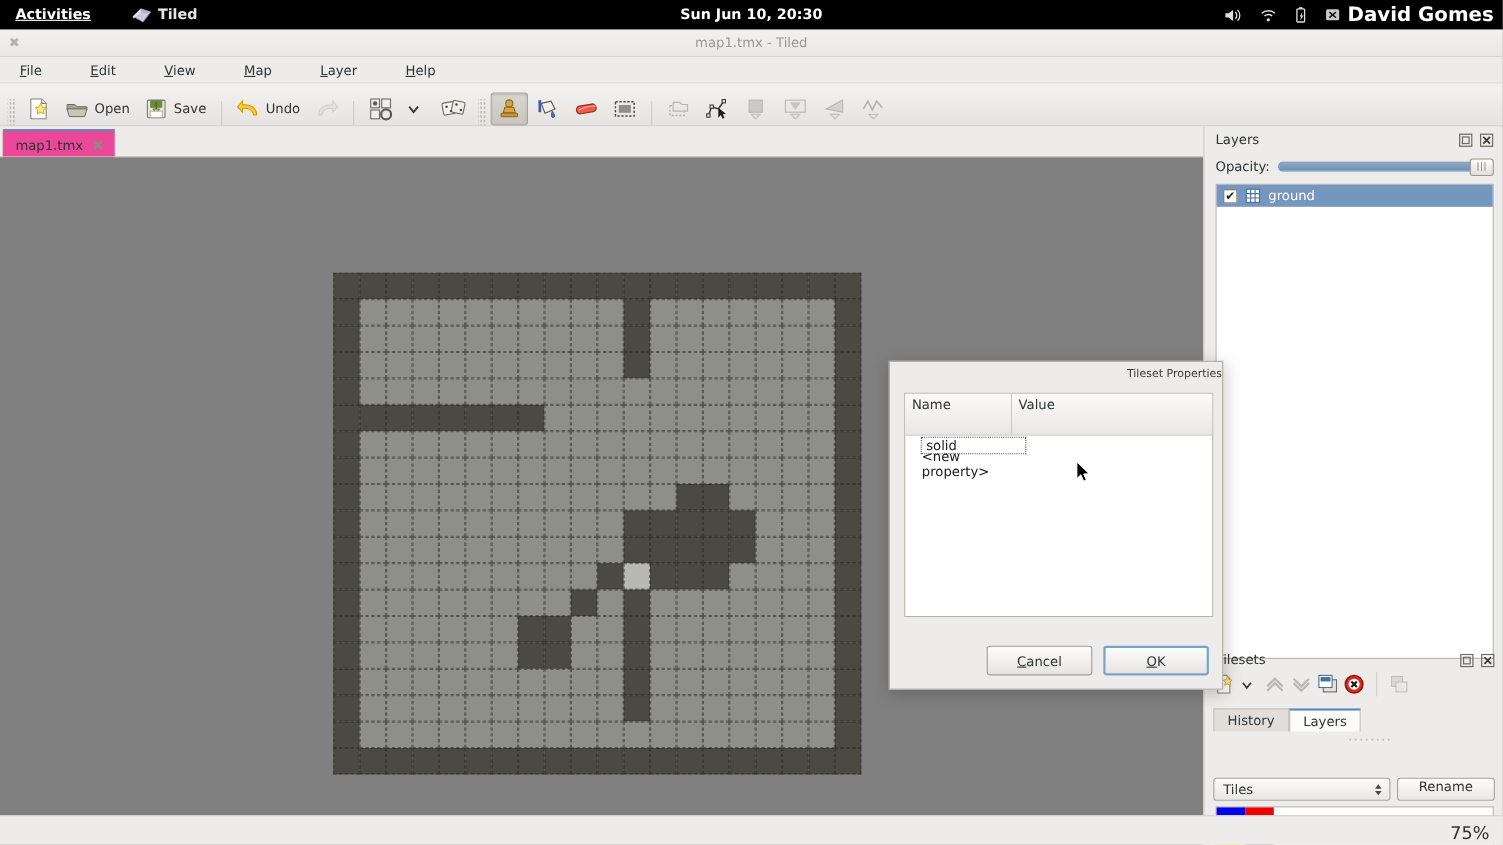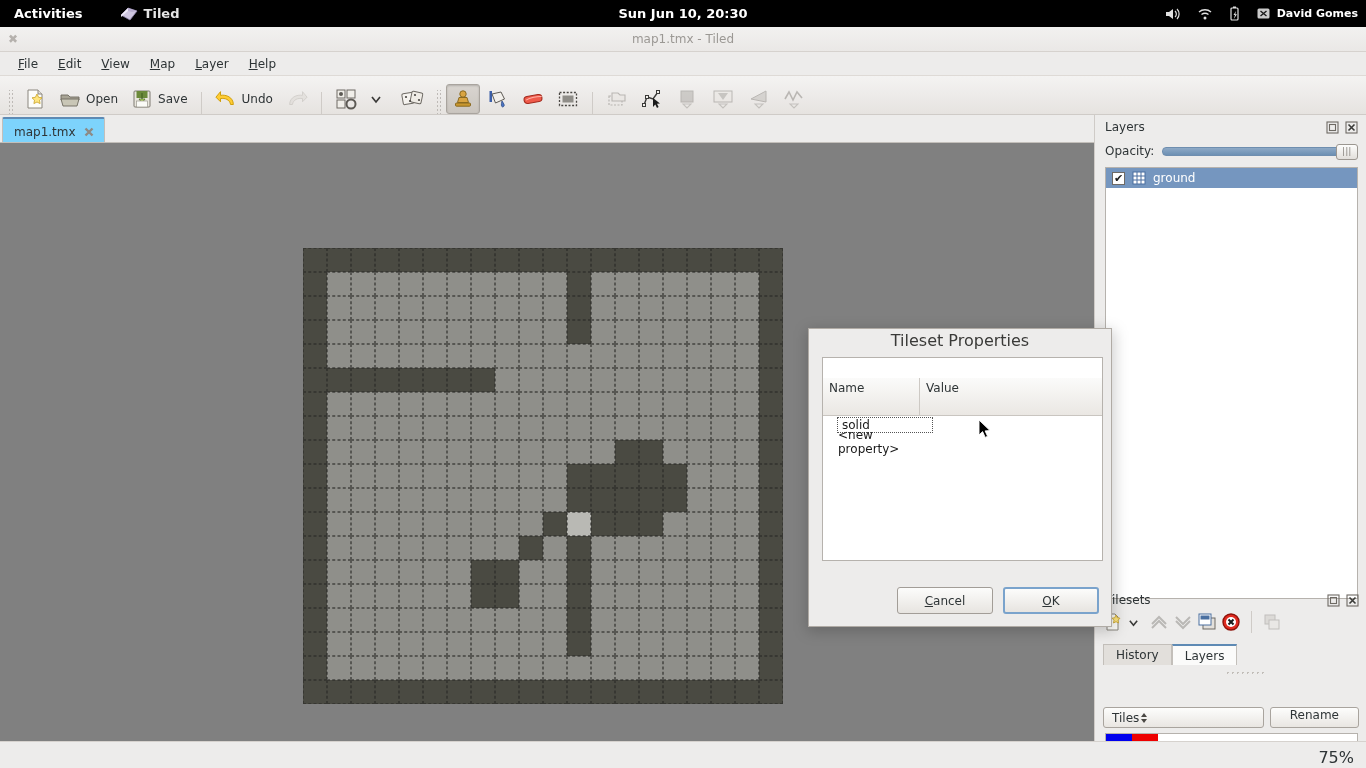--- a/index.html
+++ b/index.html
@@ -12,36 +12,36 @@
   }
 
   
   #gnome-bar {
     position: absolute; left:0; top:0; width:1366px; height:27px;
     background:#000; color:#e8e8e8;
     display:flex; align-items:center;
   }
   #activities {
     font-size:13px; font-weight:bold; color:#fff;
-    padding:0 14px 0 14px; line-height:27px;
+    padding:0 14px 0 14px; line-height:27px;text-decoration:underline;
   }
   #app-ind { display:flex; align-items:center; gap:5px; margin-left:22px; }
   #app-ind .appname { font-size:13px; font-weight:bold; color:#e5e5e5; }
   .tiled-logo {
     width:20px;height:20px;display:block;
   }
   #gnome-clock {
     position:absolute; left:0; right:0; text-align:center;
     font-size:13px; font-weight:bold; color:#fff; pointer-events:none;
   }
   #gnome-right {
     position:absolute; right:8px; top:0; height:27px;
     display:flex; align-items:center; gap:16px;
   }
-  #gnome-right .user { font-size:11px; font-weight:bold; color:#fff; display:flex; align-items:center; gap:7px;}
+  #gnome-right .user { font-size:18px; font-weight:bold; color:#fff; display:flex; align-items:center; gap:7px;}
   .tray-ico { display:block; }
 
   
   #app {
     position:absolute; left:0; top:27px; width:1366px; height:741px;
     background:#edeceb;
   }
 
   
   #titlebar {
@@ -54,21 +54,21 @@
   }
   #win-close {
     position:absolute; left:6px; top:6px; width:14px; height:14px;
     color:#b5b1ad; font-size:12px; line-height:13px; text-align:center;
   }
 
   
   #menubar {
     position:absolute; left:0; top:25px; width:1366px; height:24px;
     background:#edeceb; border-bottom:1px solid #dedad6;
-    display:flex; align-items:center; padding-left:8px;
+    display:flex; align-items:center; padding-left:8px;gap:24px;
   }
   #menubar .mi {
     padding:3px 10px; font-size:12px; color:#2e3436; line-height:14px;
   }
   #menubar .mi u { text-decoration:underline; }
 
   
   #toolbar {
     position:absolute; left:0; top:49px; width:1366px; height:39px;
     background:linear-gradient(to bottom,#f4f3f2,#e6e3e0);
@@ -91,21 +91,21 @@
   .tsep { width:1px; height:22px; background:#cfcbc7; margin:0 6px; }
   .dis { opacity:.4; }
 
   
   #tabstrip {
     position:absolute; left:0; top:88px; width:1094px; height:28px;
     background:#edeceb;
   }
   #doc-tab {
     position:absolute; left:2px; top:2px; height:28px;
-    background:#7dd3fc;
+    background:#ec4899;
     border:1px solid #c3bfba; border-bottom:none;
     border-top:2px solid #5e8ab4;
     border-radius:2px 2px 0 0;
     display:flex; align-items:center; gap:7px; padding:0 9px 0 11px;
     font-size:12px; color:#2e3436;
   }
   #tab-underline{
     position:absolute; left:0; top:115px; width:1094px; height:1px;
     background:#c3bfba;
   }
@@ -194,21 +194,21 @@
     background-size:5px 5px;
   }
 
   #tilesets-combo-row {
     position:absolute; left:8px; top:592px; width:256px;
     display:flex; gap:6px; align-items:center;
   }
   .combo {
     flex:1; height:21px; background:linear-gradient(to bottom,#fdfdfc,#e9e6e2);
     border:1px solid #a9a49e; border-radius:3px;
-    display:flex; align-items:center; 
+    display:flex; align-items:center; justify-content:space-between;
     padding:0 5px 0 8px; font-size:12px; color:#2e3436;
   }
   .btn-sm {
     height:21px; padding:0 19px; font-size:12px; color:#2e3436;
     background:linear-gradient(to bottom,#fdfdfc,#e9e6e2);
     border:1px solid #a9a49e; border-radius:3px;
     display:flex;
   }
 
   #tileset-view {
@@ -230,30 +230,30 @@
   
   #dialog-shadow {
     position:absolute; left:807px; top:303px; width:308px; height:302px;
     background:rgba(0,0,0,0.18); filter:blur(7px); border-radius:3px;
   }
   #dialog {
     position:absolute; left:808px; top:301px; width:304px; height:299px;
     background:#edeceb; border:1px solid #b0aba5;
   }
   #dlg-title {
-    height:24px; line-height:24px; text-align:center;
-    font-size:16px; color:#3a3a38;
+    height:24px; line-height:24px; text-align:right;
+    font-size:10px; color:#3a3a38;
   }
   #prop-table {
     position:absolute; left:13px; top:28px; width:281px; height:204px;
     background:#fff; border:1px solid #b6b2ad;
   }
   .thead { display:flex; height:38px;
     background:linear-gradient(to bottom,#fbfbfa,#eae7e3);
-    border-bottom:1px solid #c9c5c0;margin-top:20px; }
+    border-bottom:1px solid #c9c5c0; }
   .th { font-size:12px; color:#2e3436; padding:3px 0 0 6px; }
   .th.name { width:97px; border-right:1px solid #cdc9c4; }
   .tr { height:17px; display:flex; align-items:center; }
   .td-name { width:97px; padding-left:4px; font-size:12px; color:#1a1a1a;margin-left:11px; }
   .td-name.editing {
     border:1px dotted #555; margin-left:14px; width:96px; height:16px;
     display:flex;align-items:center;
   }
   #dlg-buttons {
     position:absolute; right:12px; bottom:12px; display:flex; gap:10px;

